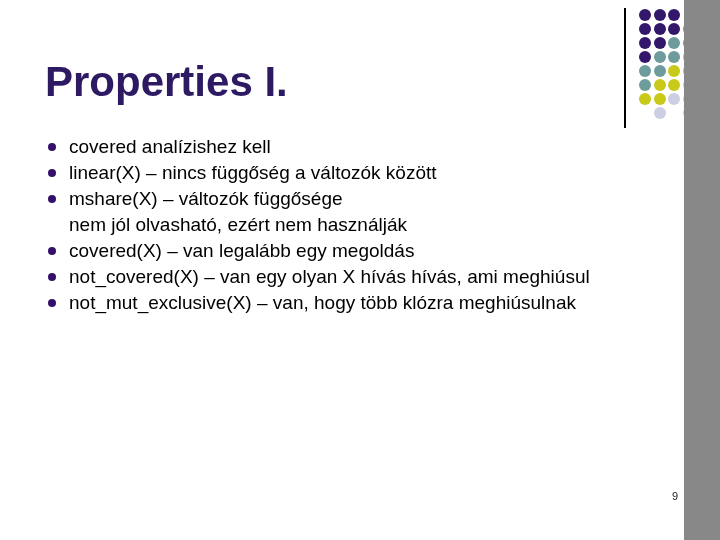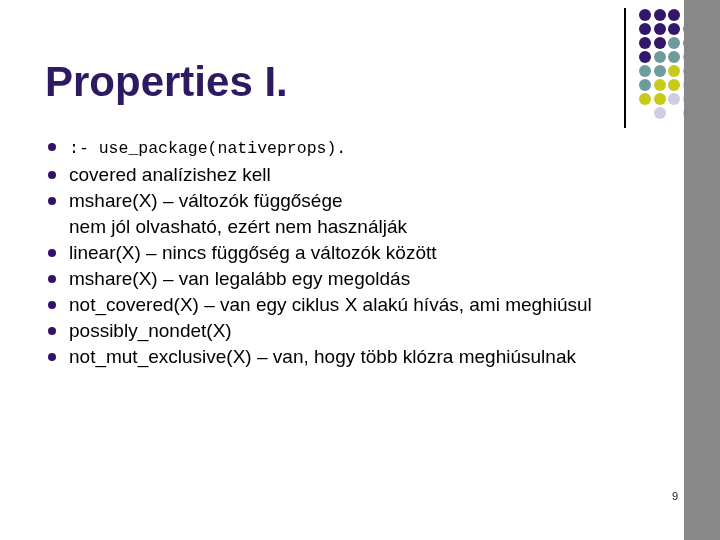--- a/index.html
+++ b/index.html
@@ -130,25 +130,23 @@
         <div class="dot" style="left: 668px; top: 93px; background: rgb(205, 205, 228);"></div>
         <div class="dot" style="left: 682.5px; top: 93px; background: rgb(205, 205, 228);"></div>
         <div class="dot" style="left: 653.5px; top: 107px; background: rgb(205, 205, 228);"></div>
         <div class="dot" style="left: 682.5px; top: 107px; background: rgb(205, 205, 228);"></div>
       </div>
   </div>
 
   <h1 class="title">Properties I.</h1>
 
   <ul class="bullet-list" id="bullet-list">
-      <li class="mono"><span class="line1">:- use_package(nativeprops).</span></li>
       <li><span class="line1">covered analízishez kell</span></li>
+      <li><span class="line1">linear(X) – nincs függőség a változók között</span></li>
       <li><span class="line1">mshare(X) – változók függősége</span><span class="line2">nem jól olvasható, ezért nem használják</span></li>
-      <li><span class="line1">linear(X) – nincs függőség a változók között</span></li>
-      <li><span class="line1">mshare(X) – van legalább egy megoldás</span></li>
-      <li><span class="line1">not_covered(X) – van egy ciklus X alakú hívás, ami meghiúsul</span></li>
-      <li><span class="line1">possibly_nondet(X)</span></li>
+      <li><span class="line1">covered(X) – van legalább egy megoldás</span></li>
+      <li><span class="line1">not_covered(X) – van egy olyan X hívás hívás, ami meghiúsul</span></li>
       <li><span class="line1">not_mut_exclusive(X) – van, hogy több klózra meghiúsulnak</span></li>
     </ul>
 
   <div class="page-number">9</div>
 
 </div>
 
 </body></html>

